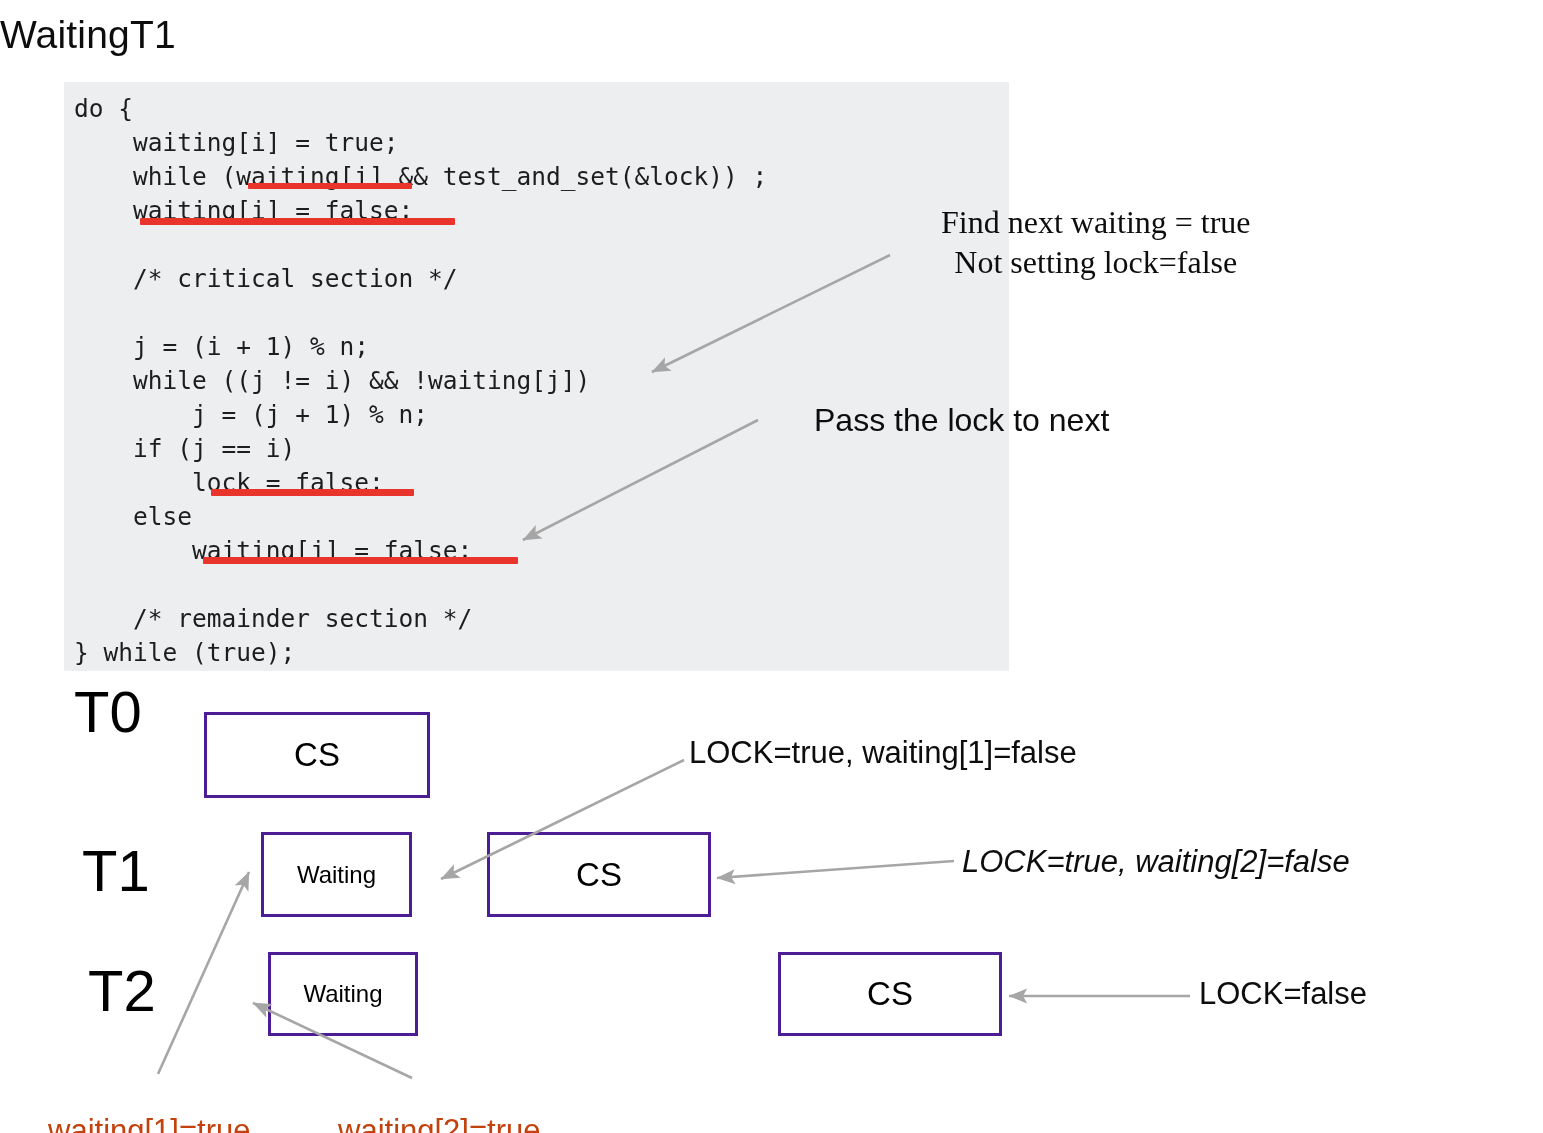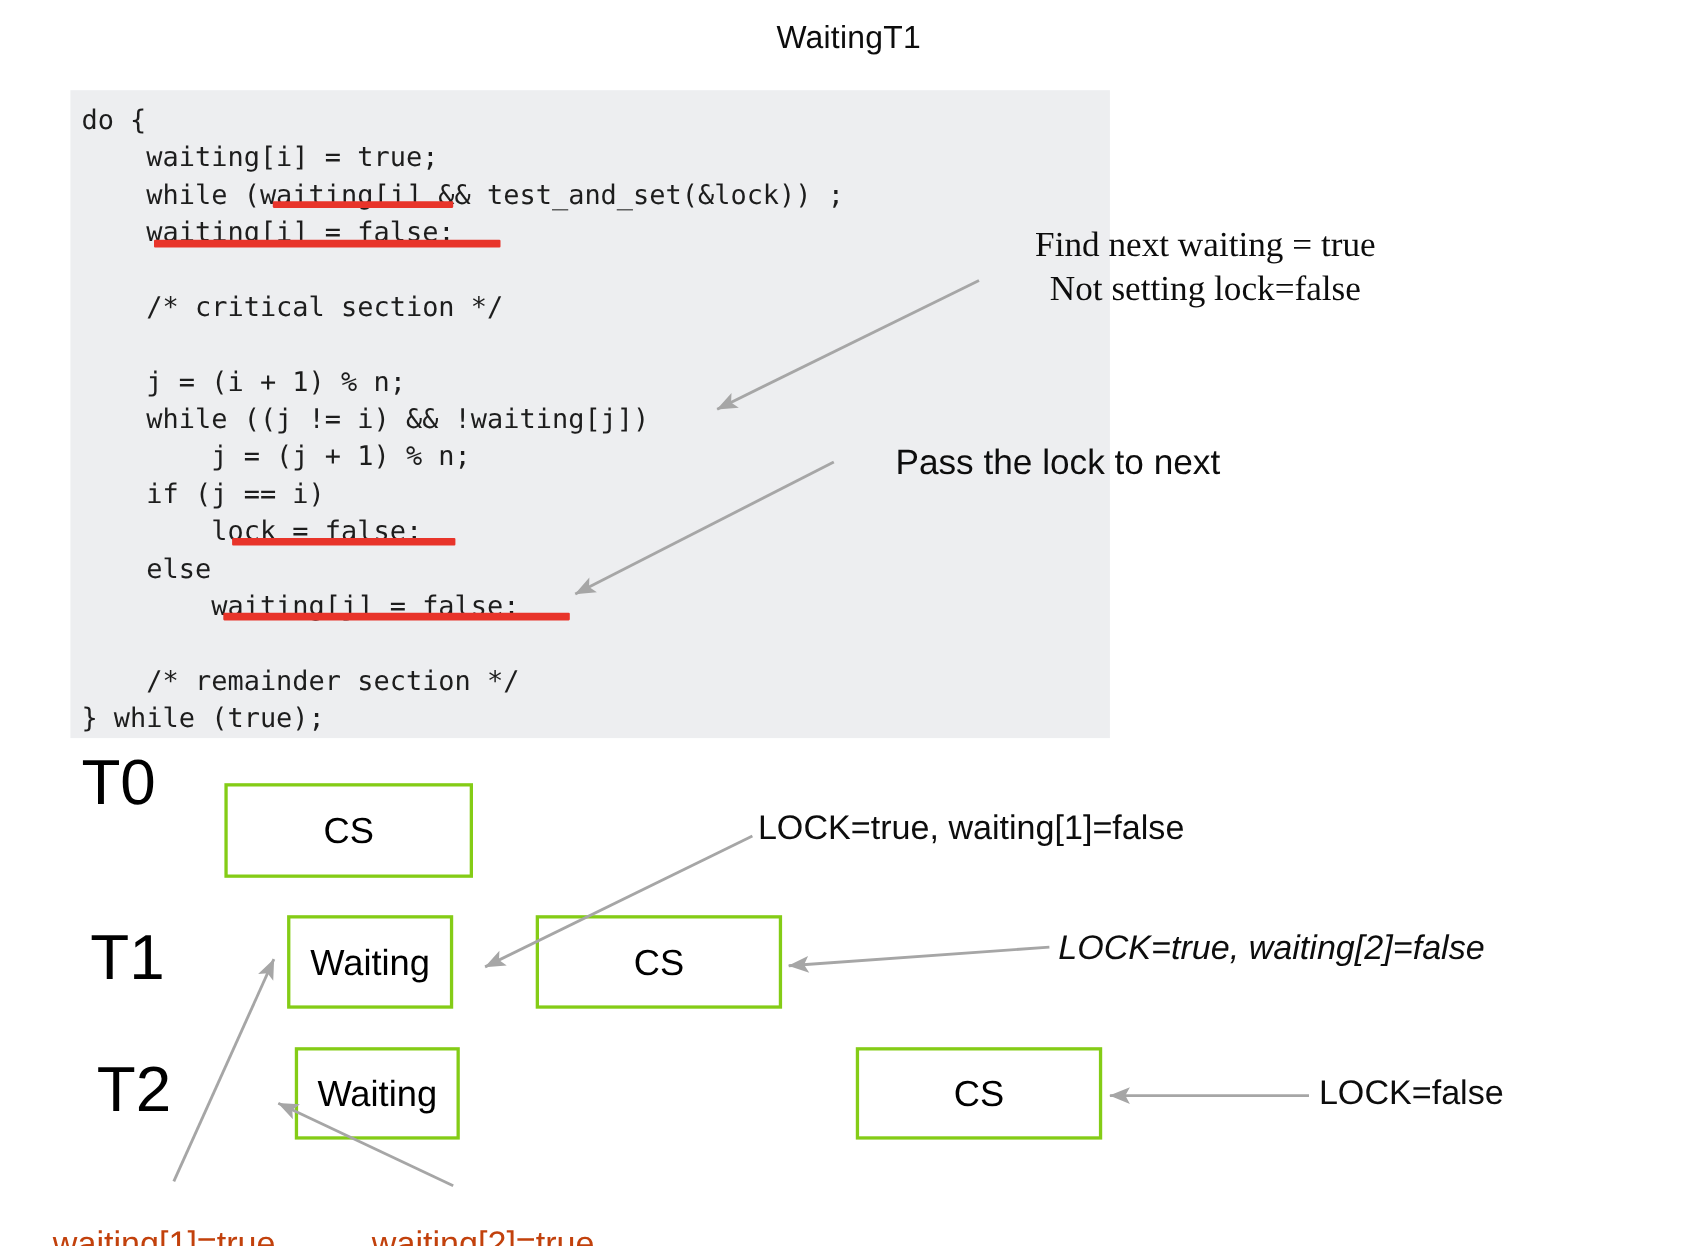--- a/index.html
+++ b/index.html
@@ -15,22 +15,22 @@
     font-family: "Liberation Sans", sans-serif;
     color: #000000;
   }
 
   
   .slide-title {
     position: absolute;
     left: 0;
     top: 14px;
     width: 1543px;
-    text-align: center;
-    font-size: 29px;
+    text-align: left;
+    font-size: 39px;
     line-height: 42px;
     font-family: "Liberation Sans", sans-serif;
     color: #0d0d0d;
     letter-spacing: 0.2px;
   }
 
   
   .code-panel {
     position: absolute;
     left: 64px;
@@ -84,31 +84,31 @@
     position: absolute;
     font-family: "Liberation Sans", sans-serif;
     font-size: 58px;
     line-height: 62px;
     color: #000000;
     white-space: nowrap;
   }
   .tl-box {
     position: absolute;
     box-sizing: border-box;
-    border: 3px solid #84cc16;
+    border: 3px solid #4c1d95;
     background: #ffffff;
     display: flex;
     align-items: center;
     justify-content: center;
     font-family: "Liberation Sans", sans-serif;
     color: #000000;
     white-space: nowrap;
   }
   .tl-box.cs { font-size: 33px; }
-  .tl-box.waiting { font-size: 33px; text-align: right; }
+  .tl-box.waiting { font-size: 24px; text-align: right; }
 
   .tl-note {
     position: absolute;
     font-family: "Liberation Sans", sans-serif;
     font-size: 31px;
     line-height: 38px;
     color: #0d0d0d;
     white-space: nowrap;
   }
   .bottom-note {

